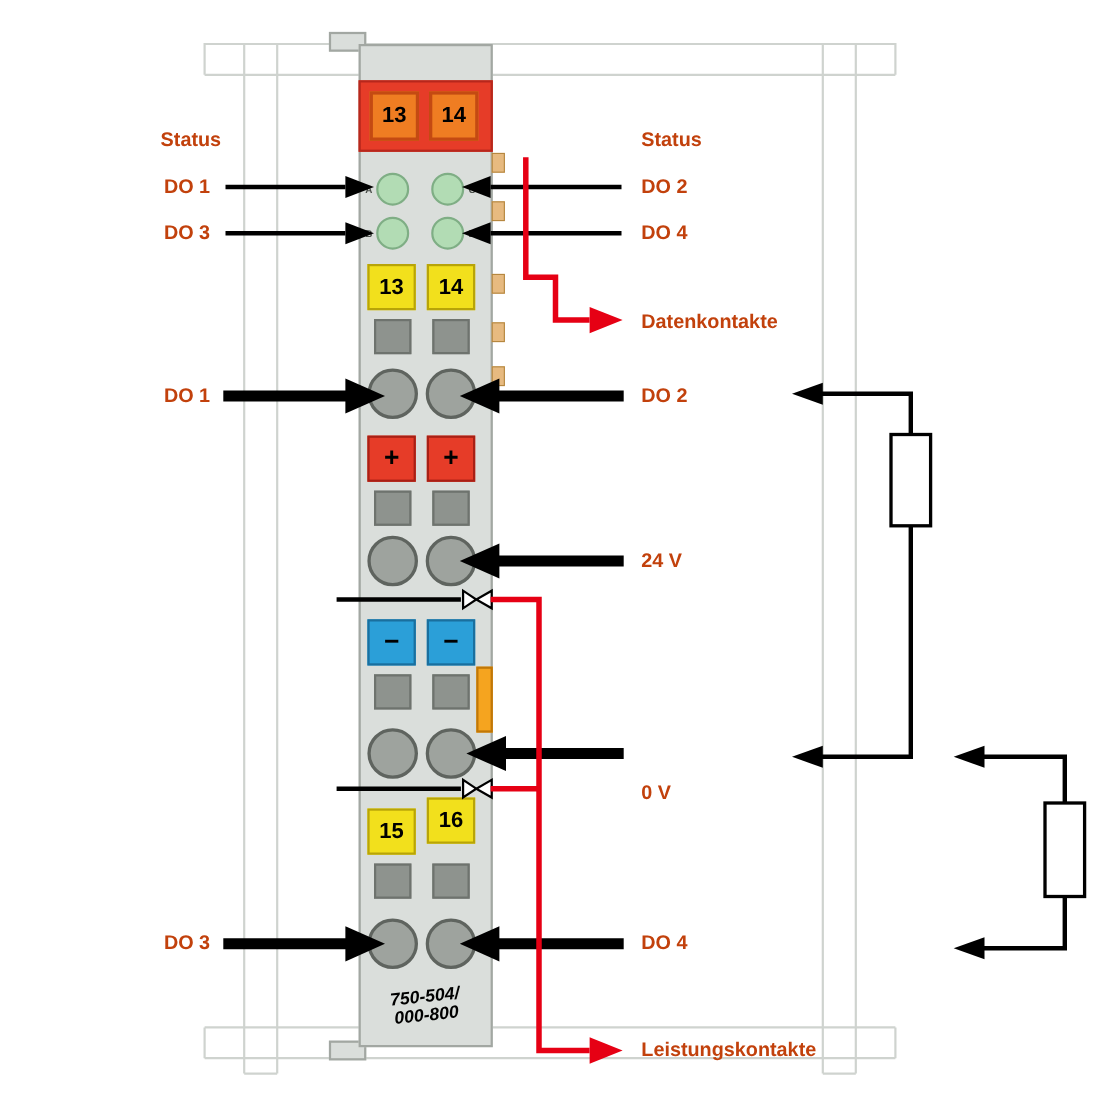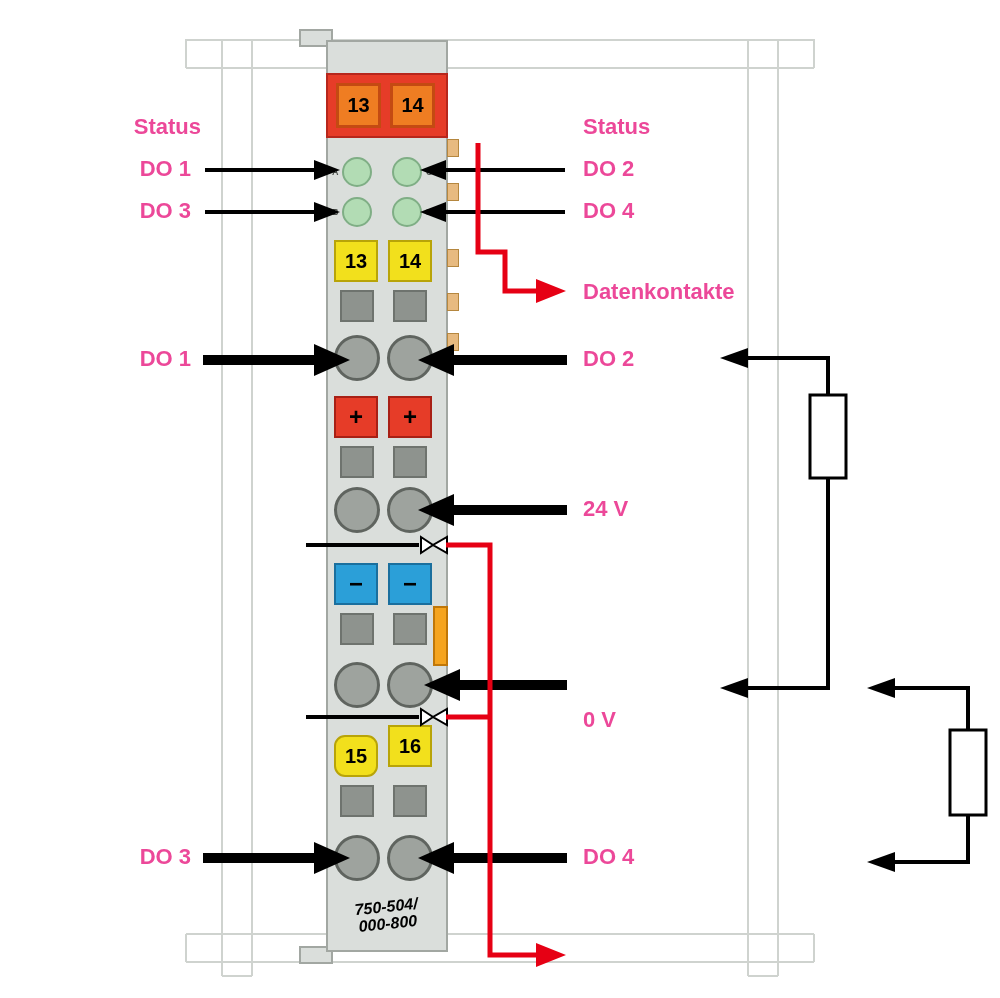--- a/index.html
+++ b/index.html
@@ -5,21 +5,21 @@
 <style>
   html,body { margin:0; padding:0; background:#ffffff; }
   #stage {
     position:relative; width:1000px; height:998px; background:#ffffff;
     font-family:"Liberation Sans", sans-serif; overflow:hidden;
   }
   .abs { position:absolute; box-sizing:border-box; }
   svg.layer { position:absolute; left:0; top:0; width:1000px; height:998px; }
 
   .lbl {
-    position:absolute; font-weight:bold; font-size:22px; color:#ec4899;
+    position:absolute; font-weight:bold; font-size:18px; color:#c2410c;
     white-space:nowrap; line-height:26px;
   }
   .lbl.right-align { text-align:right; }
 
   .device-body   { background:var(--body,#dadedb); border:2px solid var(--bodyBorder,#a2a7a2); }
   .device-tab    { background:var(--body,#dadedb); border:2px solid var(--bodyBorder,#a2a7a2); }
   .red-head      { background:var(--red,#e63c28); border:2px solid #b7271c; }
   .term {
     display:flex; align-items:center; justify-content:center;
     font-weight:bold; font-size:20px; color:#000;
@@ -129,21 +129,21 @@
   <div class="abs term bluesq" style="left:388px;top:563px;width:44px;height:42px;">
     <span>−</span>
   </div>
 
   <div class="abs push-btn" style="left:340px;top:613px;width:34px;height:32px;"></div>
   <div class="abs push-btn" style="left:393px;top:613px;width:34px;height:32px;"></div>
   <div class="abs latch" style="left:433px;top:606px;width:15px;height:60px;"></div>
   <div class="abs clamp" style="left:334px;top:662px;width:46px;height:46px;"></div>
   <div class="abs clamp" style="left:387px;top:662px;width:46px;height:46px;"></div>
 
-  <div class="abs term yellow" style="left:334px;top:735px;width:44px;height:42px;border-radius:11px;">
+  <div class="abs term yellow" style="left:334px;top:735px;width:44px;height:42px;">
     <span>15</span>
   </div>
   <div class="abs term yellow" style="left:388px;top:725px;width:44px;height:42px;">
     <span>16</span>
   </div>
 
   <div class="abs push-btn" style="left:340px;top:785px;width:34px;height:32px;"></div>
   <div class="abs push-btn" style="left:393px;top:785px;width:34px;height:32px;"></div>
   <div class="abs clamp" style="left:334px;top:835px;width:46px;height:46px;"></div>
   <div class="abs clamp" style="left:387px;top:835px;width:46px;height:46px;"></div>
@@ -210,14 +210,15 @@
   <div class="lbl right-align" style="left:50px;top:844px;width:141px;">DO 3</div>
 
   <div class="lbl" style="left:583px;top:114px;">Status</div>
   <div class="lbl" style="left:583px;top:156px;">DO 2</div>
   <div class="lbl" style="left:583px;top:198px;">DO 4</div>
   <div class="lbl" style="left:583px;top:279px;">Datenkontakte</div>
   <div class="lbl" style="left:583px;top:346px;">DO 2</div>
   <div class="lbl" style="left:583px;top:496px;">24 V</div>
   <div class="lbl" style="left:583px;top:671px;margin-top:36px;">0 V</div>
   <div class="lbl" style="left:583px;top:844px;">DO 4</div>
+  <div class="lbl" style="left:583px;top:941px;">Leistungskontakte</div>
 
 </div>
 
 </body></html>

